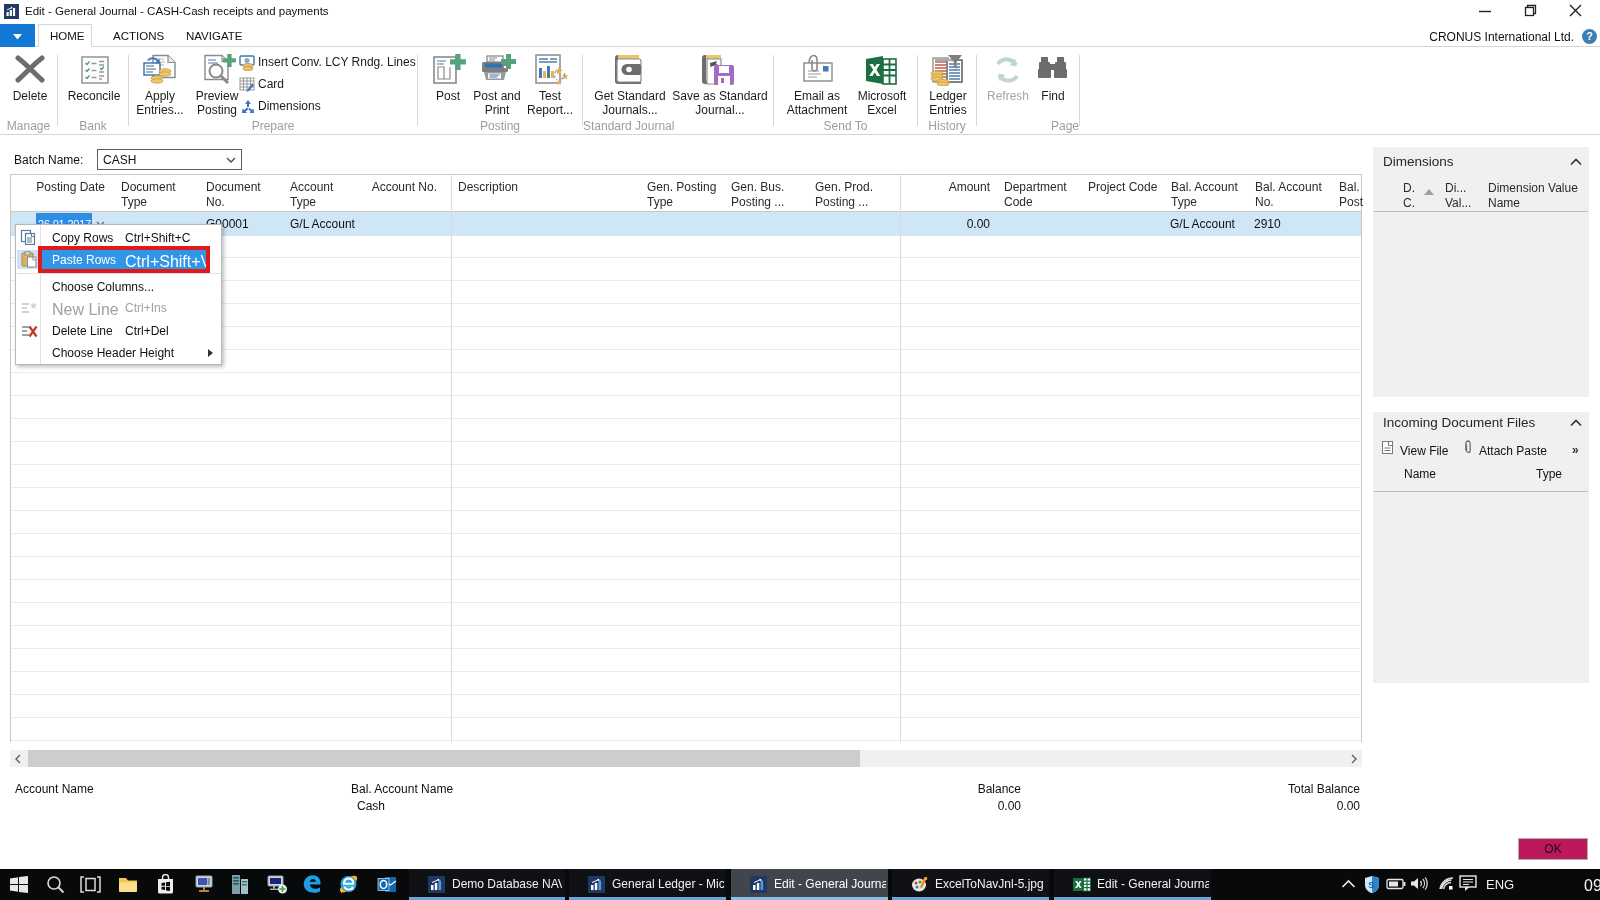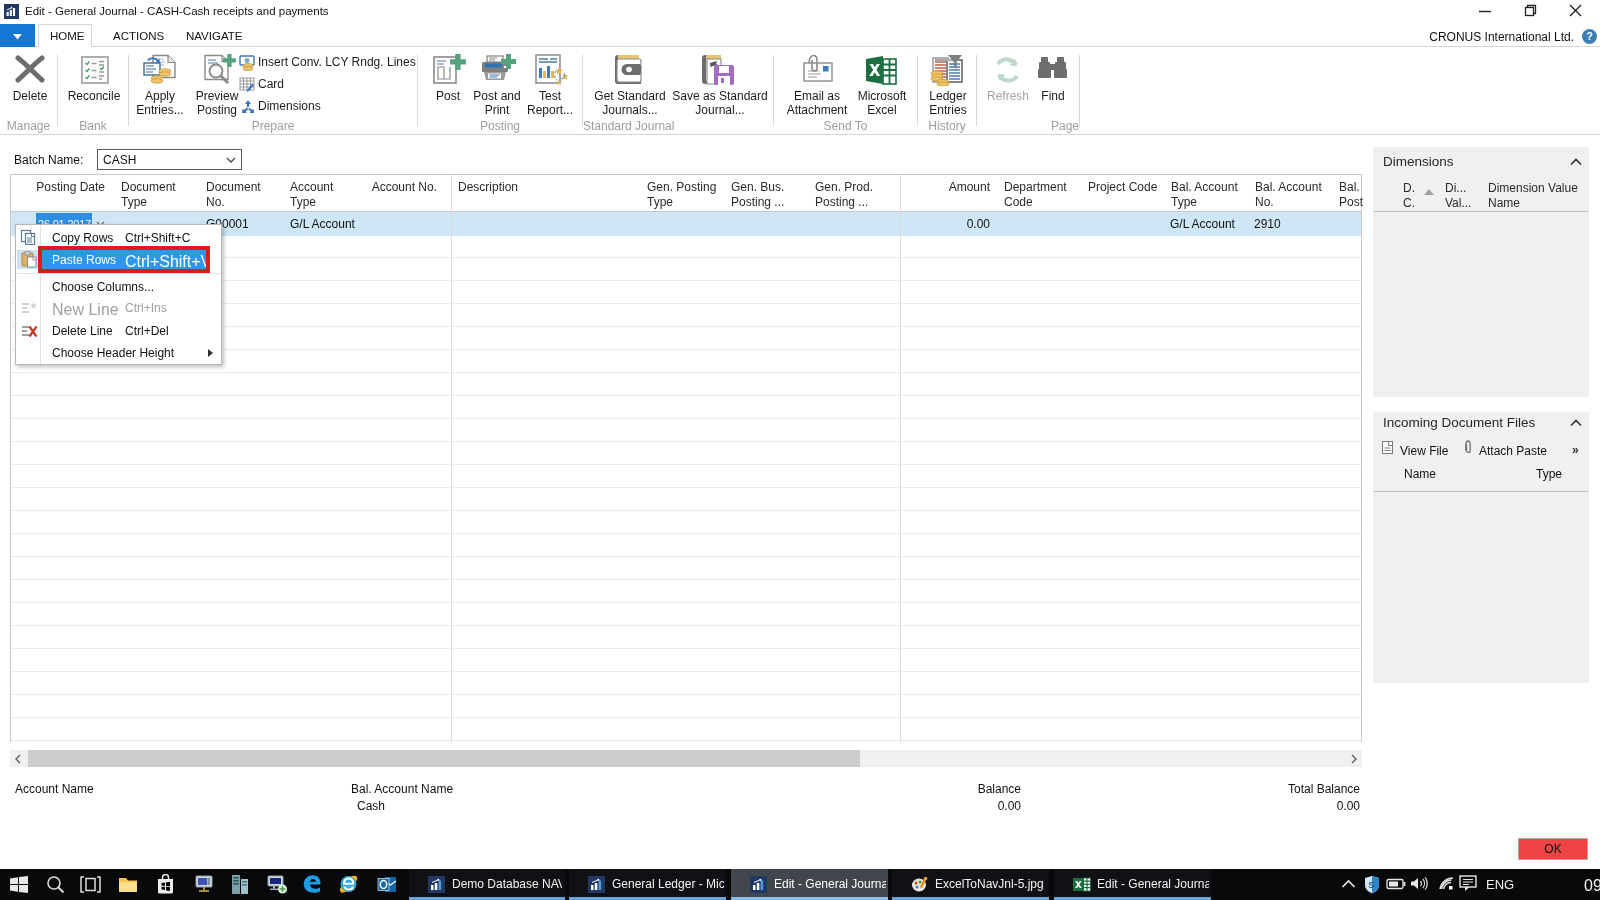--- a/index.html
+++ b/index.html
@@ -294,21 +294,21 @@
     </svg>
 </div>
 
 <div class="a t12" style="left:15px;top:782px;">Account Name</div>
 <div class="a t12" style="left:351px;top:782px;">Bal. Account Name</div>
 <div class="a t12" style="left:357px;top:799px;">Cash</div>
 <div class="a t12" style="left:921px;top:782px;width:100px;text-align:right;">Balance</div>
 <div class="a t12" style="left:921px;top:799px;width:100px;text-align:right;">0.00</div>
 <div class="a t12" style="left:1260px;top:782px;width:100px;text-align:right;">Total Balance</div>
 <div class="a t12" style="left:1260px;top:799px;width:100px;text-align:right;">0.00</div>
-<div class="a" style="left:1518px;top:838px;width:70px;height:22px;background:#ef4444;border:1px solid #adadad;box-sizing:border-box;font-size:12px;text-align:center;line-height:20px;color:#111;">OK</div>
+<div class="a" style="left:1518px;top:838px;width:70px;height:22px;background:#be185d;border:1px solid #adadad;box-sizing:border-box;font-size:12px;text-align:center;line-height:20px;color:#111;">OK</div>
 
 <div id="panels">
 
  <div class="a" style="left:1373px;top:147px;width:216px;height:250px;background:#f0f0f0;"></div>
  <div class="a" style="left:1383px;top:154px;font-size:13.5px;color:#262626;">Dimensions</div>
  <svg class="a" style="left:1570px;top:158px;" width="12" height="8">
       <path d="M1 6.5 L6 1.5 L11 6.5" stroke="#333" stroke-width="1.6" fill="none"></path>
     </svg>
  <div class="a hdr" style="left:1403px;top:181px;">D.<br>C.</div>
  <svg class="a" style="left:1423px;top:188px;" width="12" height="8">

